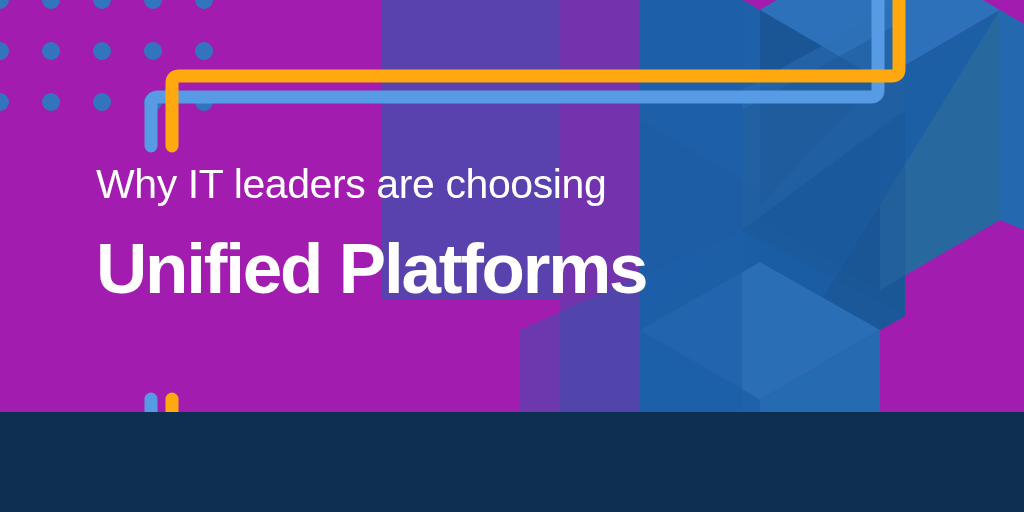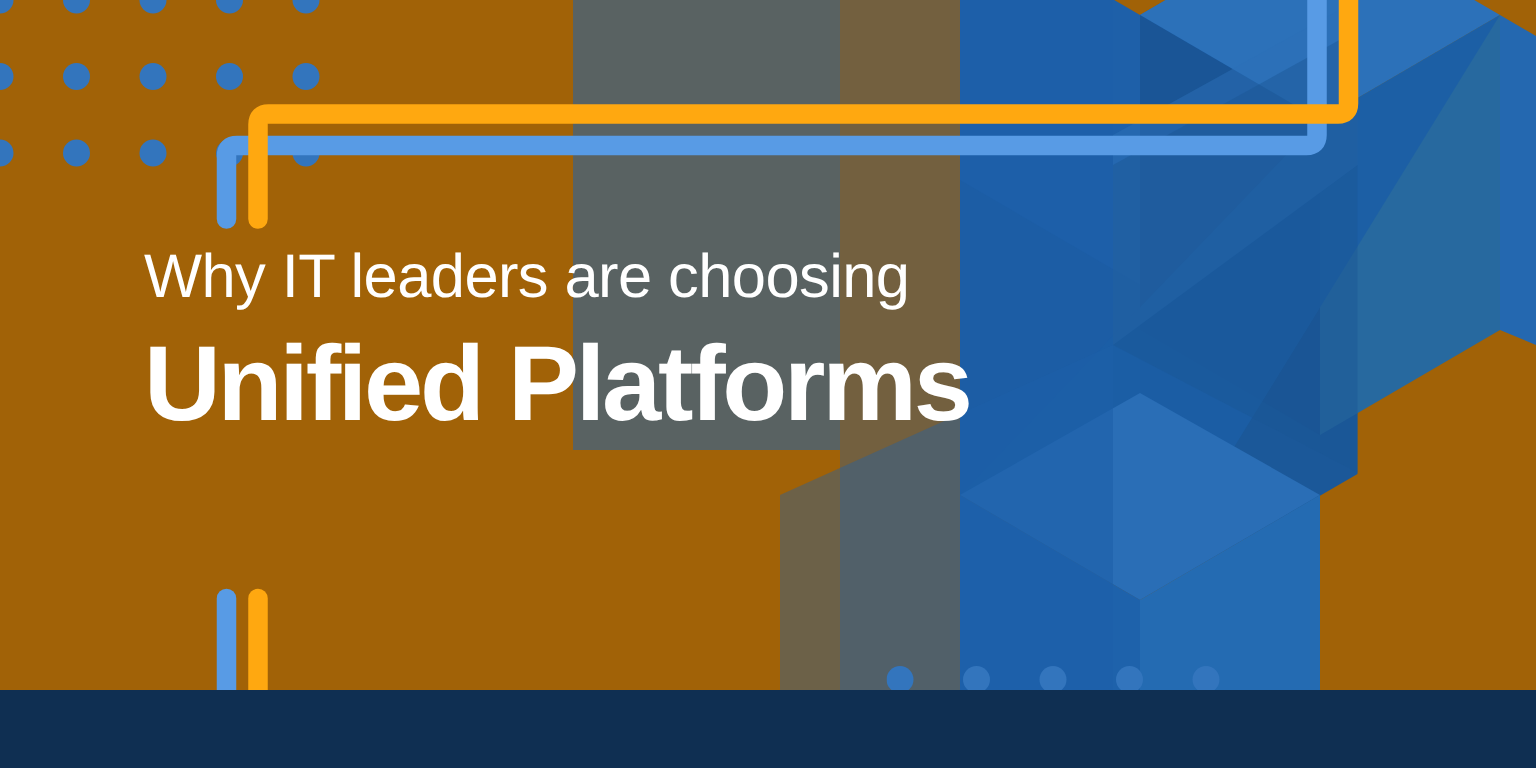--- a/index.html
+++ b/index.html
@@ -3,23 +3,23 @@
 <meta charset="utf-8">
 <style>
   html, body {
     margin: 0;
     padding: 0;
     background: #0f2f52;
   }
   #stage {
     position: relative;
     width: 1024px;
-    height: 460px;
+    height: 412px;
     overflow: hidden;
-    background: #a16207;
+    background: #a21caf;
     font-family: "Liberation Sans", sans-serif;
   }
 
   
   .layer {
     position: absolute;
     inset: 0;
     pointer-events: none;
   }
   .layer svg { display: block; }
@@ -63,21 +63,21 @@
     letter-spacing: -0.4px;
     white-space: nowrap;
   }
   #headline {
     color: #ffffff;
     font-size: 71px;
     font-weight: 700;
     line-height: 86px;
     letter-spacing: -2.2px;
     white-space: nowrap;
-    margin-top: 4px;
+    margin-top: 16px;
   }
   #subline {
     color: #ffffff;
     font-size: 41px;
     font-weight: 400;
     line-height: 52px;
     letter-spacing: -0.4px;
     white-space: nowrap;
     margin-top: 6px;
   }

